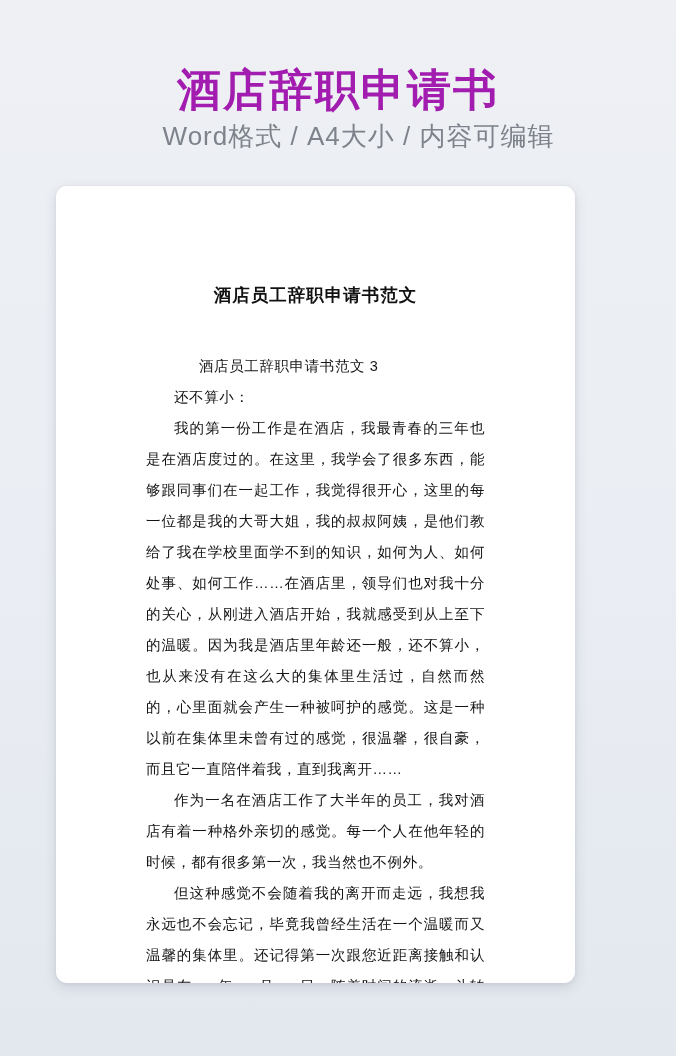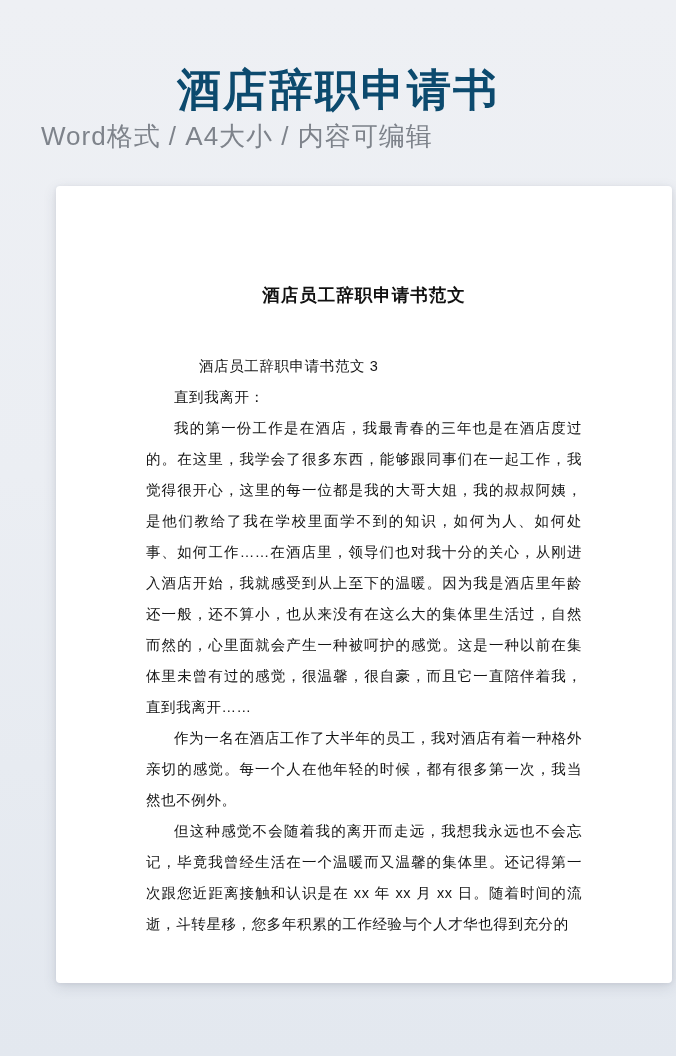--- a/index.html
+++ b/index.html
@@ -14,41 +14,42 @@
   }
 
   
   .hero-title {
     position: absolute;
     top: 68px; left: 0; right: 0;
     text-align: center;
     font-size: 44px;
     font-weight: 800;
     letter-spacing: 2px;
-    color: #0c4a6e;
+    color: #a21caf;
     line-height: 1.0;
   }
   .hero-subtitle {
     position: absolute;
     top: 121px; left: 0; right: 0;
+    text-align: center;
     font-size: 26px;
     font-weight: 400;
     letter-spacing: 1px;
     color: #7e838b;
     line-height: 1.2;
     padding-left: 41px;
   }
 
   
   .doc-page {
     position: absolute;
     left: 56px; top: 186px;
-    width: 616px; height: 797px;
+    width: 519px; height: 797px;
     background: #ffffff;
-    border-radius: 4px;
+    border-radius: 11px;
     box-shadow: 0 4px 14px rgba(45, 55, 75, 0.13), 0 1px 4px rgba(45, 55, 75, 0.08);
     overflow: hidden;
   }
   .doc-title {
     margin-top: 99px;
     text-align: center;
     font-size: 17.5px;
     font-weight: 700;
     letter-spacing: 1px;
     color: #111;
@@ -74,18 +75,18 @@
 
 <h1 class="hero-title">酒店辞职申请书</h1>
 
 <div class="hero-subtitle">Word格式 / A4大小 / 内容可编辑</div>
 
 <div class="doc-page">
   <h2 class="doc-title">酒店员工辞职申请书范文</h2>
 
   <div class="doc-body">
     <p class="para-subtitle">酒店员工辞职申请书范文 3</p>
-    <p class="para-indent">直到我离开：</p>
+    <p class="para-indent">还不算小：</p>
     <p class="para-indent">我的第一份工作是在酒店，我最青春的三年也是在酒店度过的。在这里，我学会了很多东西，能够跟同事们在一起工作，我觉得很开心，这里的每一位都是我的大哥大姐，我的叔叔阿姨，是他们教给了我在学校里面学不到的知识，如何为人、如何处事、如何工作……在酒店里，领导们也对我十分的关心，从刚进入酒店开始，我就感受到从上至下的温暖。因为我是酒店里年龄还一般，还不算小，也从来没有在这么大的集体里生活过，自然而然的，心里面就会产生一种被呵护的感觉。这是一种以前在集体里未曾有过的感觉，很温馨，很自豪，而且它一直陪伴着我，直到我离开……</p>
     <p class="para-indent">作为一名在酒店工作了大半年的员工，我对酒店有着一种格外亲切的感觉。每一个人在他年轻的时候，都有很多第一次，我当然也不例外。</p>
     <p class="para-indent">但这种感觉不会随着我的离开而走远，我想我永远也不会忘记，毕竟我曾经生活在一个温暖而又温馨的集体里。还记得第一次跟您近距离接触和认识是在 xx 年 xx 月 xx 日。随着时间的流逝，斗转星移，您多年积累的工作经验与个人才华也得到充分的</p>
   </div>
 </div>
 
 </body></html>

